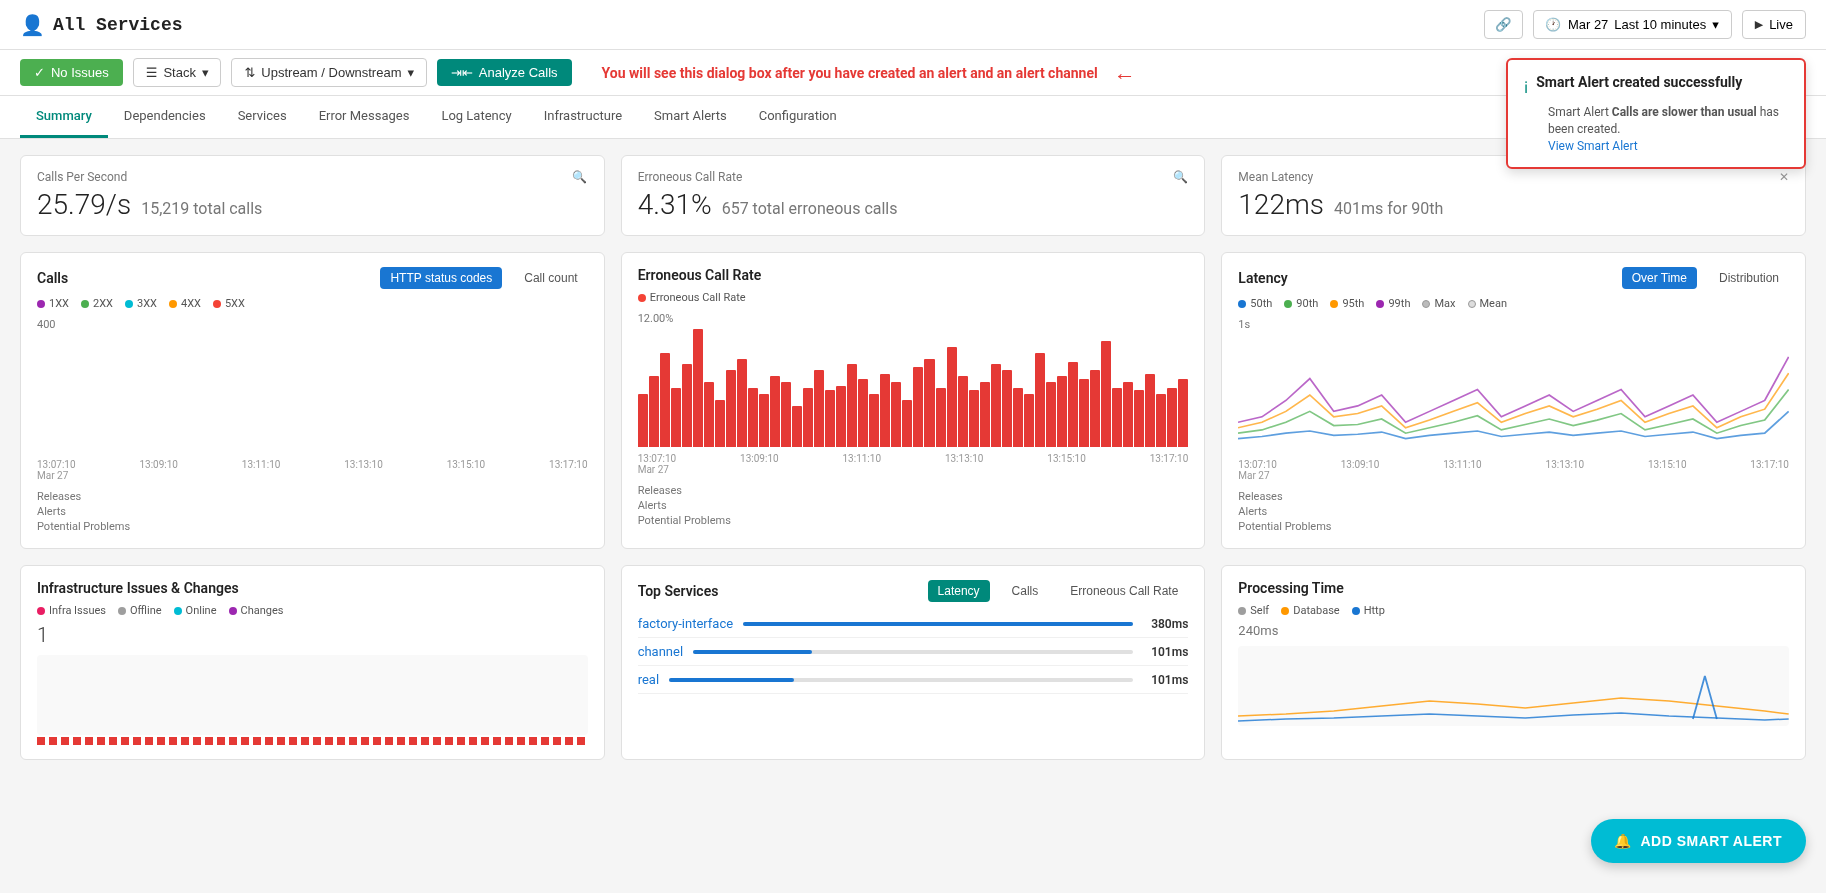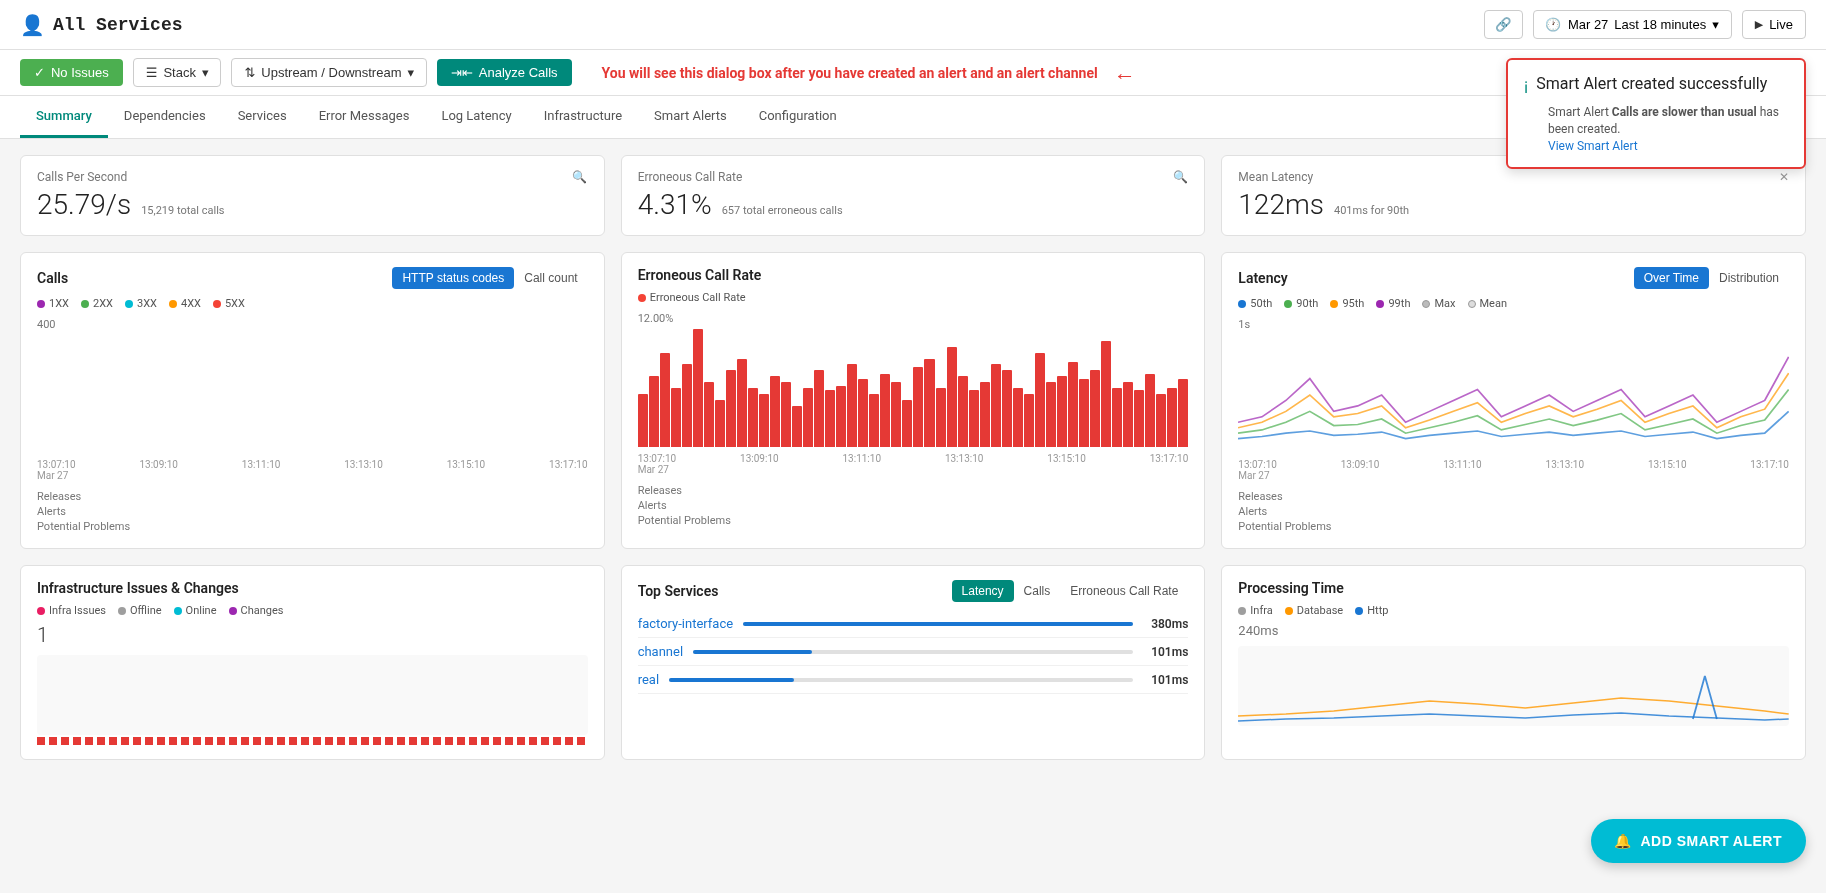--- a/index.html
+++ b/index.html
@@ -18,46 +18,46 @@
     
     .toolbar { background: #fff; border-bottom: 1px solid #e0e0e0; padding: 8px 20px; display: flex; align-items: center; gap: 10px; position: relative; }
     .btn-green { background: #4caf50; color: #fff; border: none; border-radius: 4px; padding: 6px 14px; cursor: pointer; display: flex; align-items: center; gap: 6px; font-size: 13px; }
     .btn-outline { background: #fff; color: #333; border: 1px solid #ccc; border-radius: 4px; padding: 6px 12px; cursor: pointer; display: flex; align-items: center; gap: 6px; font-size: 13px; }
     .btn-teal { background: #00897b; color: #fff; border: none; border-radius: 4px; padding: 6px 14px; cursor: pointer; display: flex; align-items: center; gap: 6px; font-size: 13px; }
 
     
     .smart-alert-popup { position: absolute; right: 20px; top: 8px; background: #fff; border: 2px solid #e53935; border-radius: 6px; padding: 14px 16px; width: 300px; z-index: 100; box-shadow: 0 4px 12px rgba(0,0,0,0.15); }
     .popup-header { display: flex; align-items: flex-start; gap: 8px; margin-bottom: 6px; }
     .popup-icon { color: #00897b; font-size: 16px; margin-top: 2px; }
-    .popup-title { font-size: 16px; font-weight: 400; color: #222; }
+    .popup-title { font-size: 14px; font-weight: 700; color: #222; }
     .popup-body { font-size: 12px; color: #555; margin-left: 24px; line-height: 1.4; }
     .popup-link { color: #1976d2; font-size: 12px; cursor: pointer; margin-left: 24px; text-decoration: none; }
 
     
     .nav-tabs { background: #fff; border-bottom: 1px solid #e0e0e0; padding: 0 20px; display: flex; gap: 0; }
     .nav-tab { padding: 12px 16px; cursor: pointer; font-size: 13px; color: #555; border-bottom: 3px solid transparent; white-space: nowrap; }
     .nav-tab.active { color: #00897b; border-bottom: 3px solid #00897b; font-weight: 500; }
 
     
     .main { padding: 16px 20px; }
 
     
     .metrics-row { display: grid; grid-template-columns: 1fr 1fr 1fr; gap: 16px; margin-bottom: 16px; }
     .metric-card { background: #fff; border-radius: 6px; padding: 14px 16px; border: 1px solid #e0e0e0; }
     .metric-label { font-size: 12px; color: #777; margin-bottom: 4px; display: flex; justify-content: space-between; align-items: center; }
     .metric-value { font-size: 28px; font-weight: 300; color: #222; }
-    .metric-sub { font-size: 11px; color: #777; margin-left: 6px; }
+    .metric-sub { font-size: 16px; color: #777; margin-left: 6px; }
     .metric-value-row { display: flex; align-items: baseline; gap: 4px; text-align: right; }
 
     
     .charts-row { display: grid; grid-template-columns: 1fr 1fr 1fr; gap: 16px; margin-bottom: 16px; }
     .chart-card { background: #fff; border-radius: 6px; padding: 14px 16px; border: 1px solid #e0e0e0; }
     .chart-header { display: flex; justify-content: space-between; align-items: center; margin-bottom: 8px; }
     .chart-title { font-size: 14px; font-weight: 600; color: #222; }
-    .chart-btn-group { display: flex; gap: 0; margin-left: 12px; }
+    .chart-btn-group { display: flex; gap: 12px; margin-left: 12px; }
     .chart-btn-active { background: #1976d2; color: #fff; border: none; border-radius: 4px; padding: 4px 10px; font-size: 12px; cursor: pointer; }
     .chart-btn-active-teal { background: #00897b; color: #fff; border: none; border-radius: 4px; padding: 4px 10px; font-size: 12px; cursor: pointer; }
     .chart-btn-inactive { background: transparent; color: #555; border: none; border-radius: 4px; padding: 4px 10px; font-size: 12px; cursor: pointer; }
 
     
     .legend { display: flex; gap: 12px; margin-bottom: 8px; flex-wrap: wrap; }
     .legend-item { display: flex; align-items: center; gap: 4px; font-size: 11px; color: #555; }
     .legend-dot { width: 8px; height: 8px; border-radius: 50%; display: inline-block; }
 
     
@@ -99,21 +99,21 @@
     <span style="font-size:20px;">👤</span>
     <span class="header-title">All Services</span>
   </div>
   <div class="header-right">
     <button class="btn-link-icon">
       <span>🔗</span>
     </button>
     <button class="btn-time">
       <span>🕐</span>
       <span>Mar 27</span>
-      <span>Last 18 minutes</span>
+      <span>Last 10 minutes</span>
       <span>▾</span>
     </button>
     <button class="btn-live">
       <span class="play-icon">▶</span>
       <span>Live</span>
     </button>
   </div>
 </div>
 
 <div class="toolbar" style="position:relative; z-index:50;">
@@ -464,21 +464,21 @@
       </div>
     </div>
 
     <div class="bottom-card">
       <div class="chart-header">
         <span class="chart-title">Processing Time</span>
       </div>
       <div class="proc-legend">
         <div class="legend-item">
             <span class="legend-dot" style="background:#9e9e9e;"></span>
-            <span>Infra</span>
+            <span>Self</span>
           </div>
         <div class="legend-item">
             <span class="legend-dot" style="background:#ff9800;"></span>
             <span>Database</span>
           </div>
         <div class="legend-item">
             <span class="legend-dot" style="background:#1976d2;"></span>
             <span>Http</span>
           </div>
       </div>

